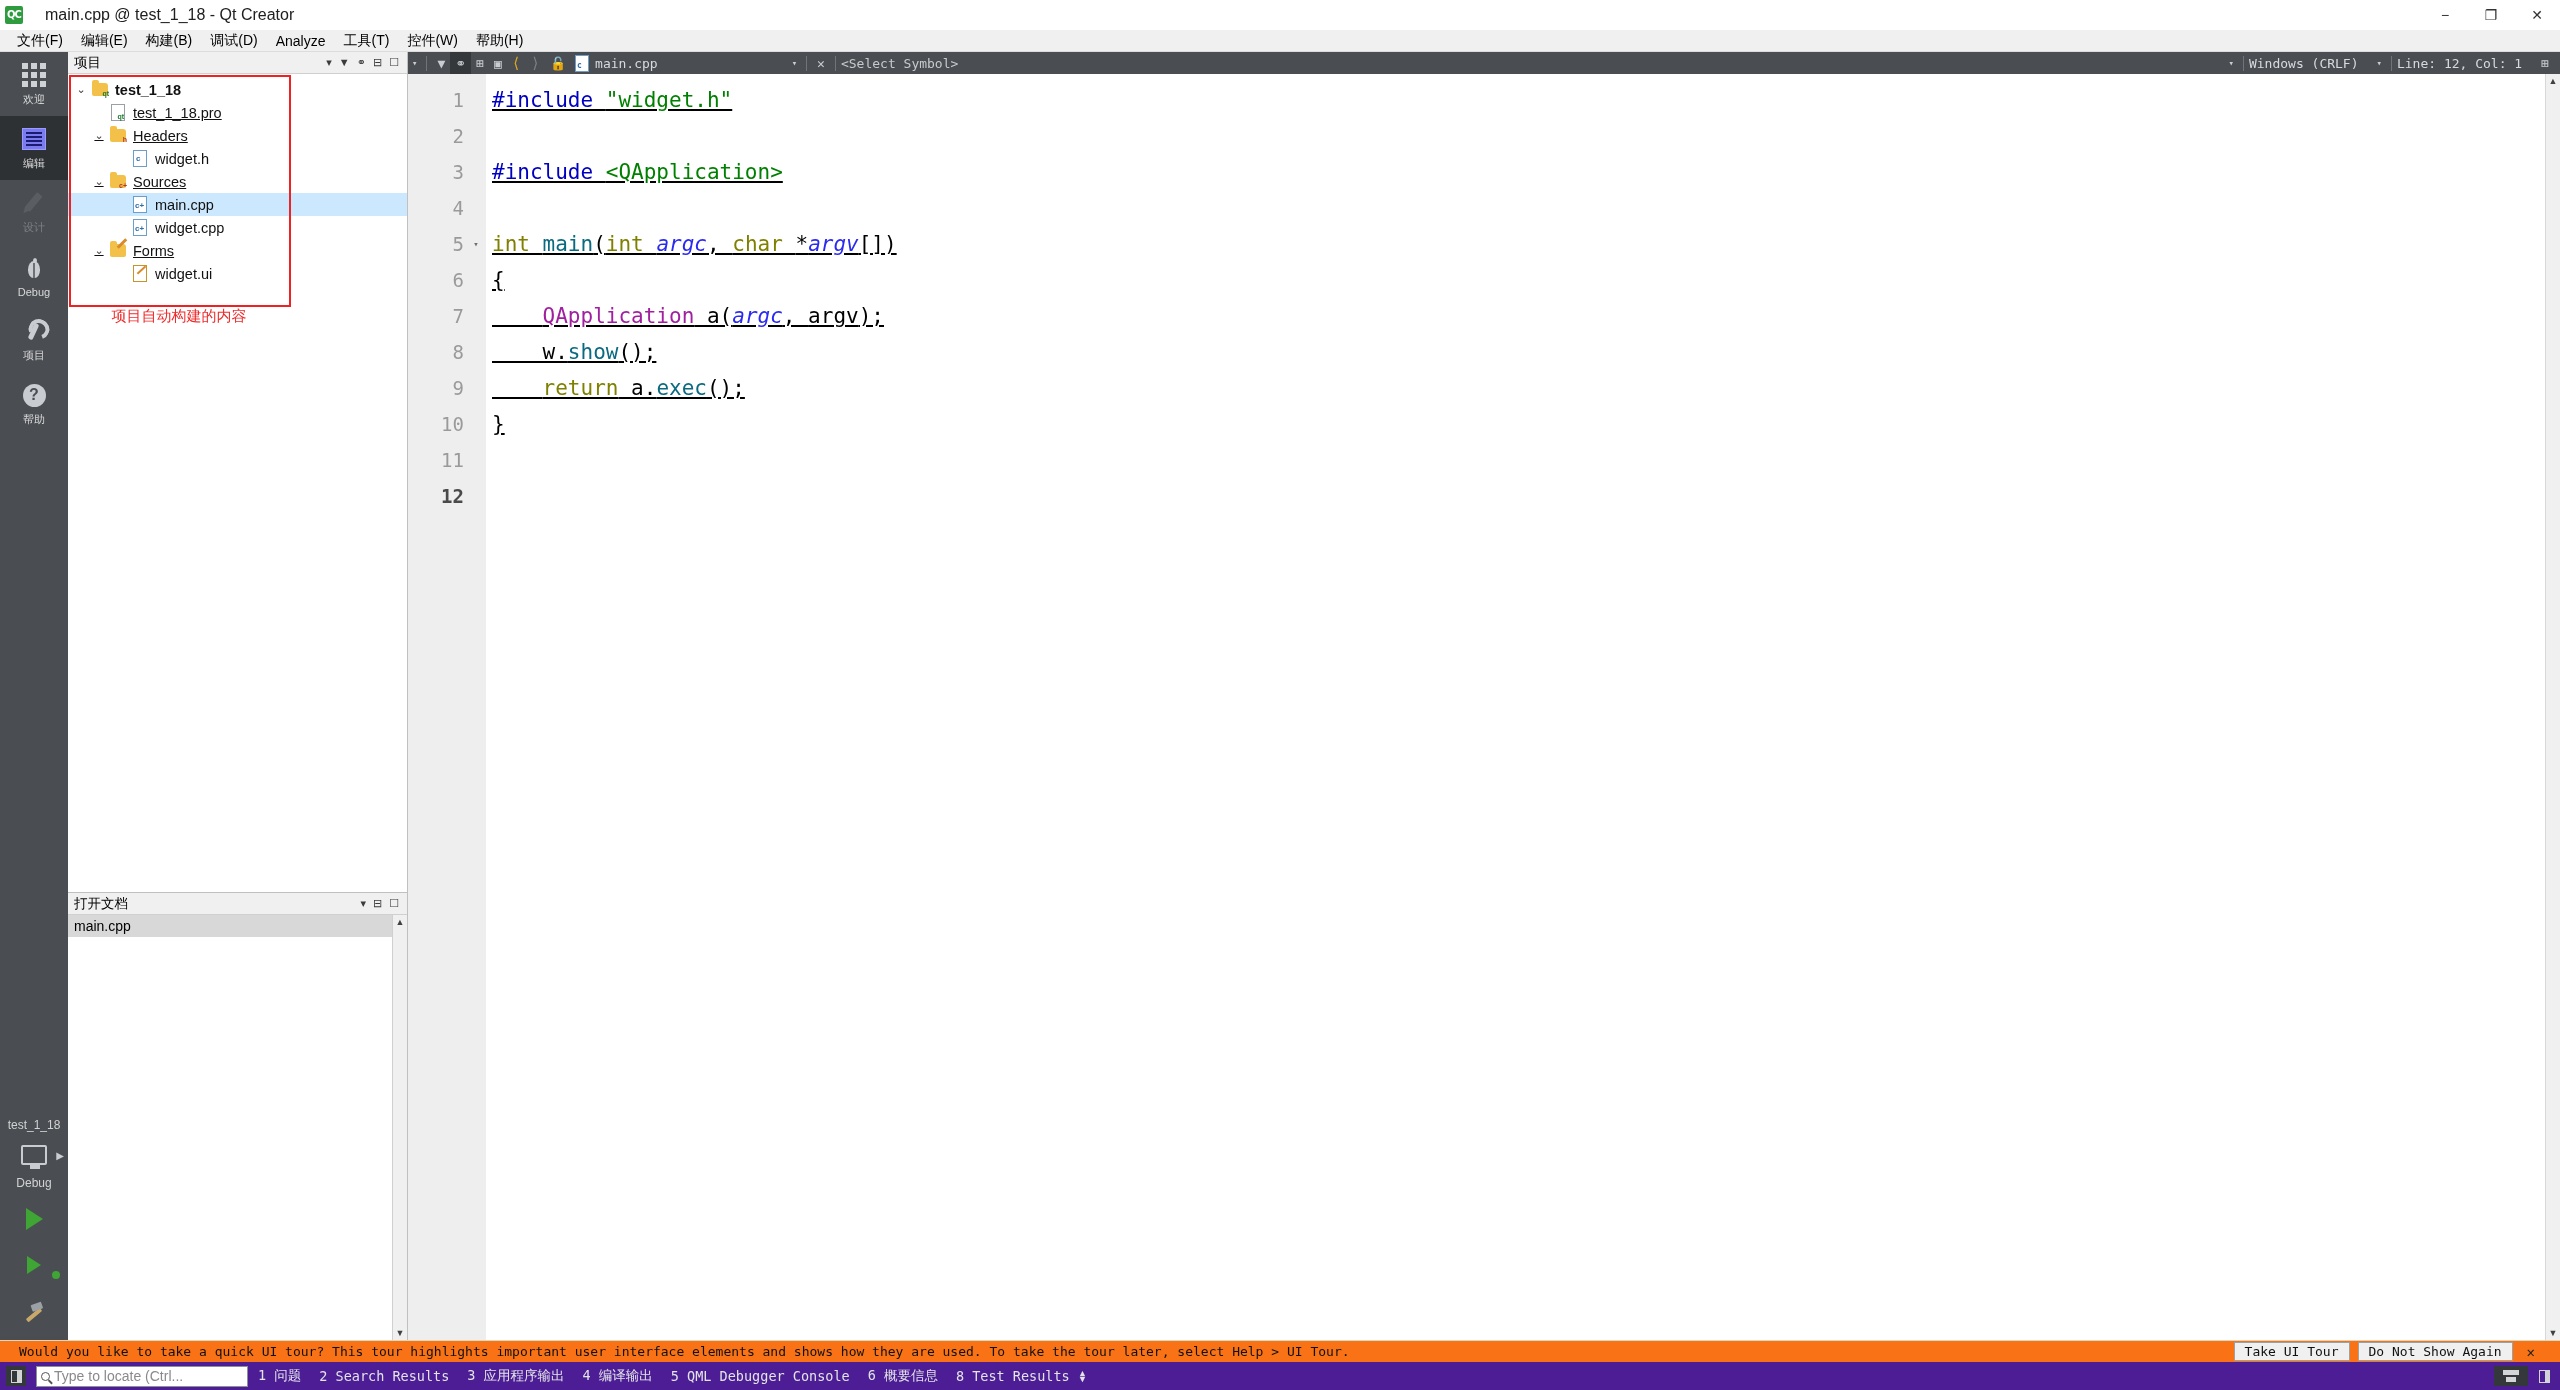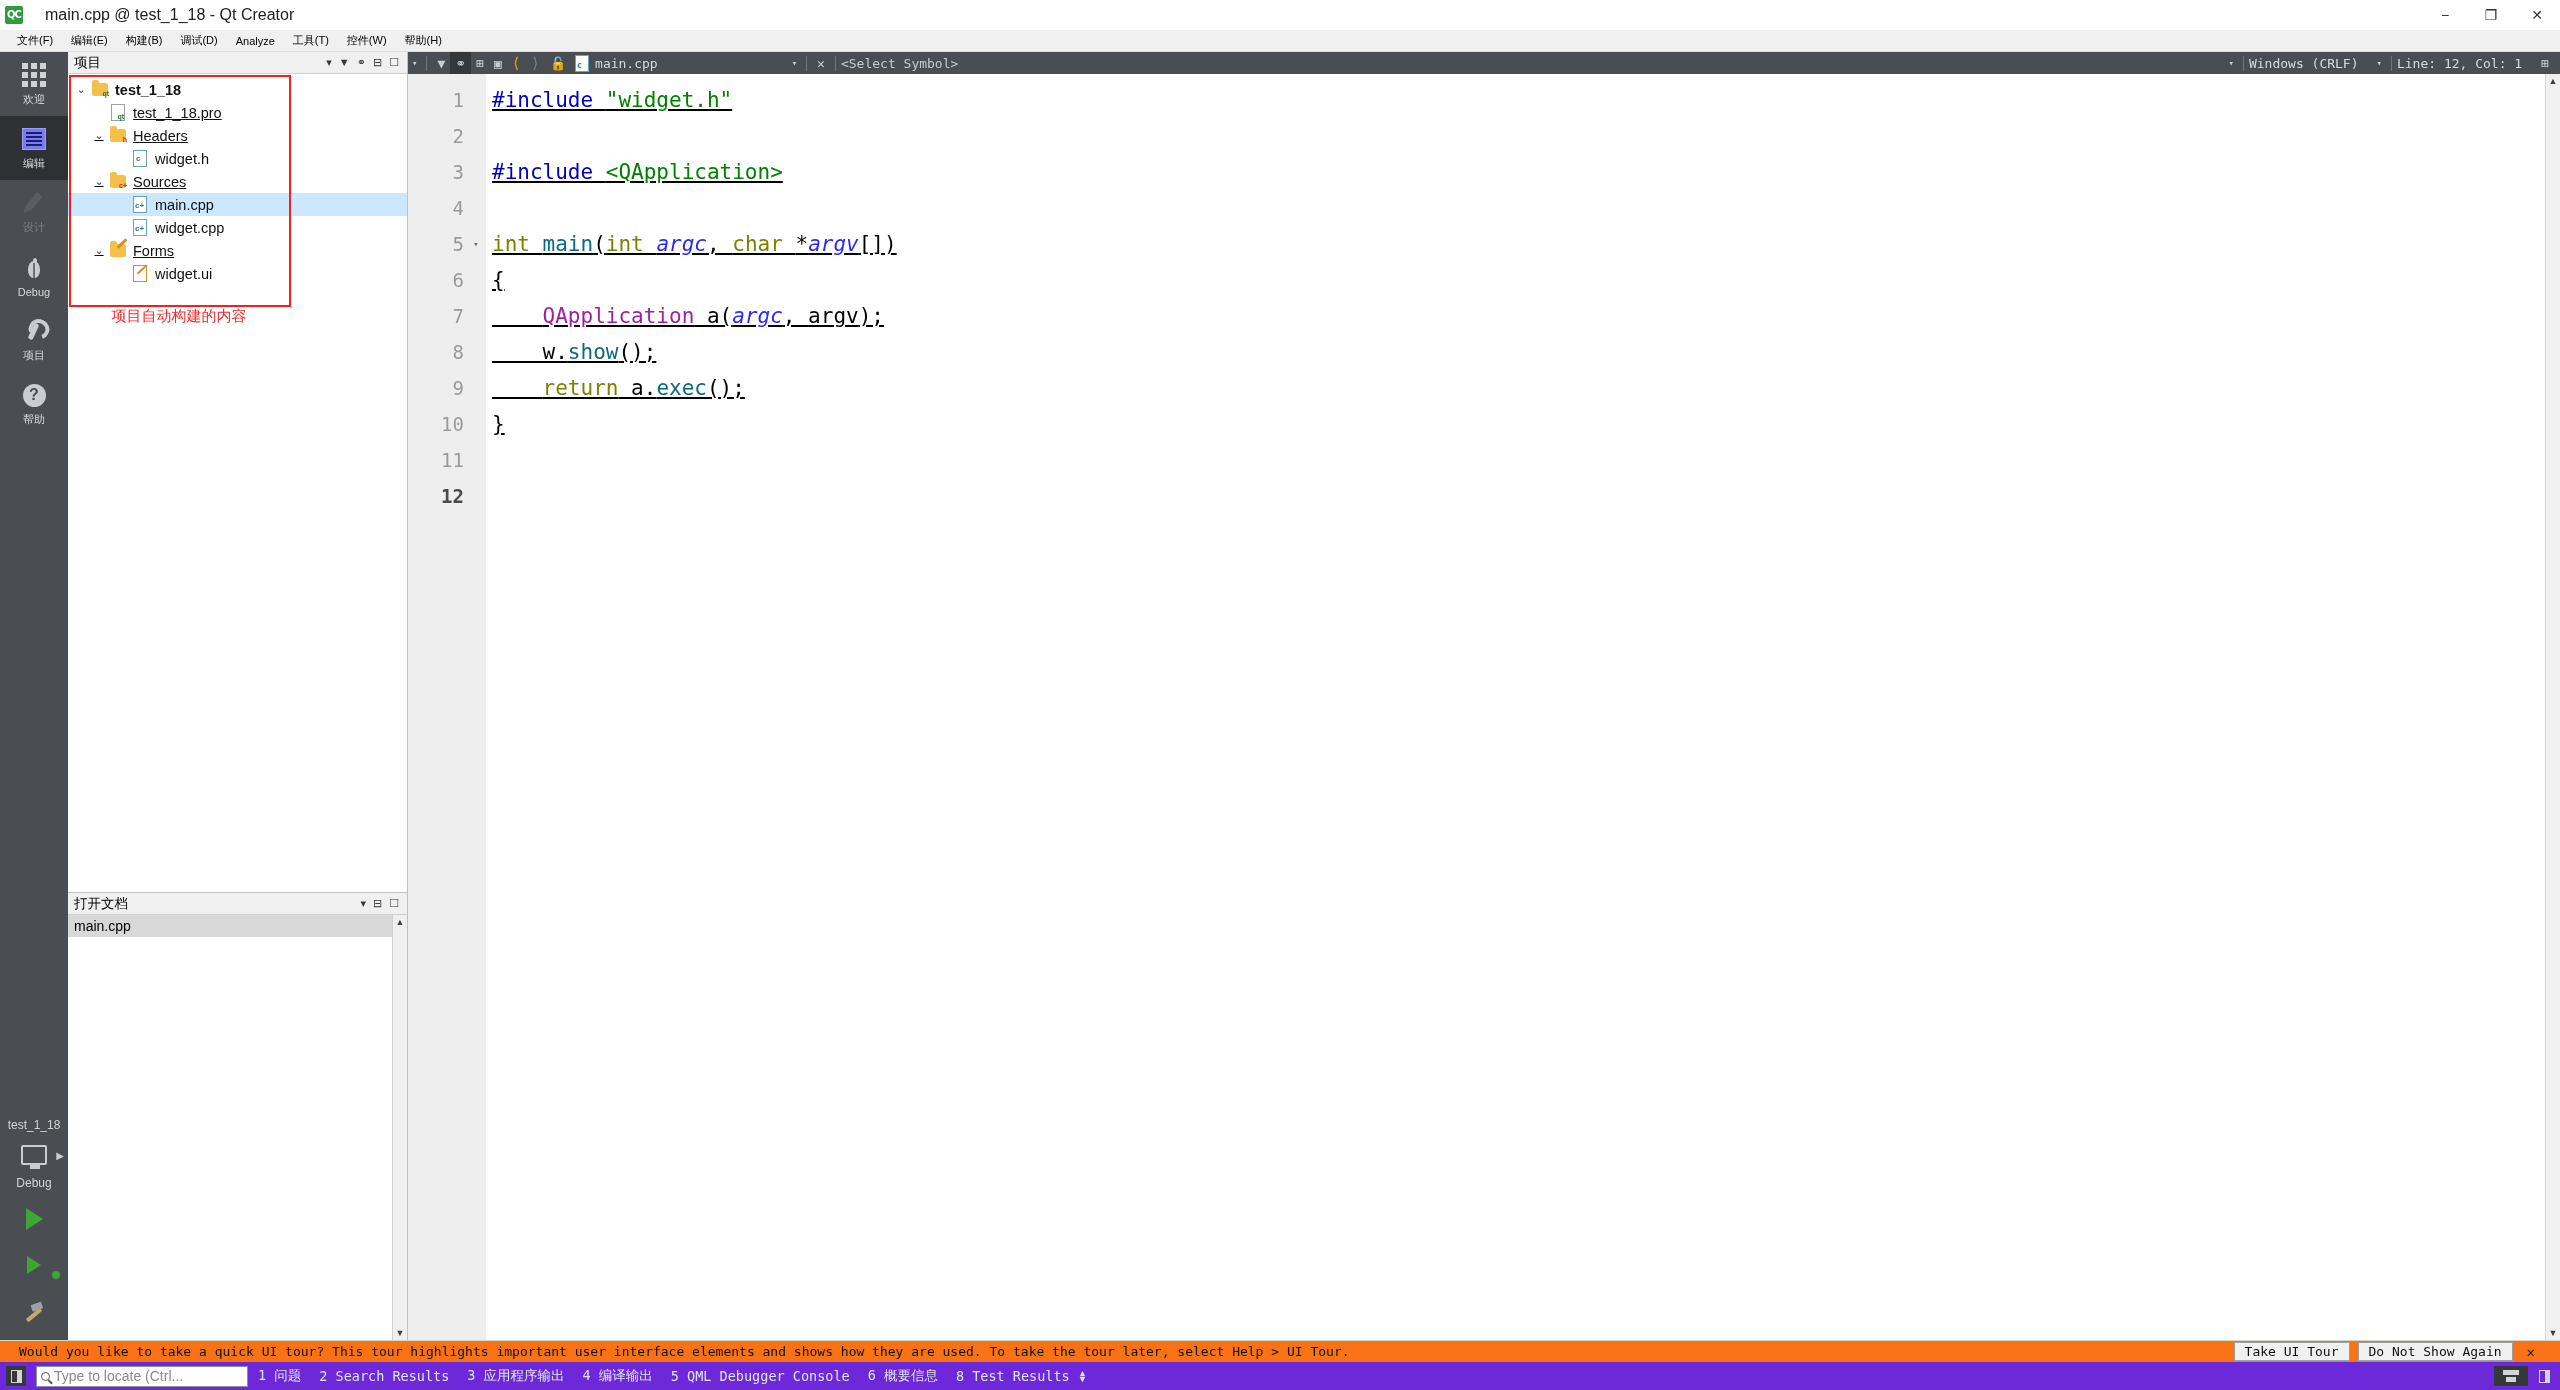--- a/index.html
+++ b/index.html
@@ -36,21 +36,21 @@
 
   
   #menubar {
     height: 22px; width: 100%;
     background: #f0f0f0;
     display: flex; align-items: center;
     padding-left: 8px;
     border-bottom: 1px solid #dcdcdc;
   }
   .menu-item {
-    font-size: 11px; color: #000;
+    font-size: 14px; color: #000;
     padding: 2px 9px; white-space: nowrap;
   }
 
   
   #main { display: flex; height: calc(1390px - 30px - 22px - 22px - 28px); width: 100%; }
 
   
   #modebar {
     width: 68px; background: #4a4e52;
     display: flex; flex-direction: column;
@@ -209,21 +209,21 @@
   }
   #tour-actions { margin-left: auto; display: flex; align-items: center; gap: 8px; }
   .tour-btn {
     font-family: "DejaVu Sans Mono", monospace; font-size: 13px;
     background: #f0f0f0; border: 1px solid #a0a0a0; padding: 1px 10px; color: #111;
   }
   #tour-close { font-size: 14px; color: #222; padding: 0 6px; }
 
   
   #statusbar {
-    height: 28px; width: 100%; background: #6d28d9;
+    height: 28px; width: 100%; background: #4c1d95;
     display: flex; align-items: center; padding: 0 6px; gap: 10px;
     color: #e2e4e6; font-family: "DejaVu Sans Mono", monospace; font-size: 13.5px;
     flex-shrink: 0;
   }
   #sb-toggle { width: 20px; height: 20px; background: #35383b; display: flex; align-items: center; justify-content: center; }
   #sb-toggle i { width: 11px; height: 13px; border: 1.5px solid #d2d4d6; border-right-width: 5px; }
   #locator {
     width: 212px; height: 21px; background: #ffffff; border: 1px solid #8d9096;
     display: flex; align-items: center; gap: 4px; padding: 0 4px;
     color: #8a8a8a; font-family: "Liberation Sans", sans-serif; font-size: 14px;

